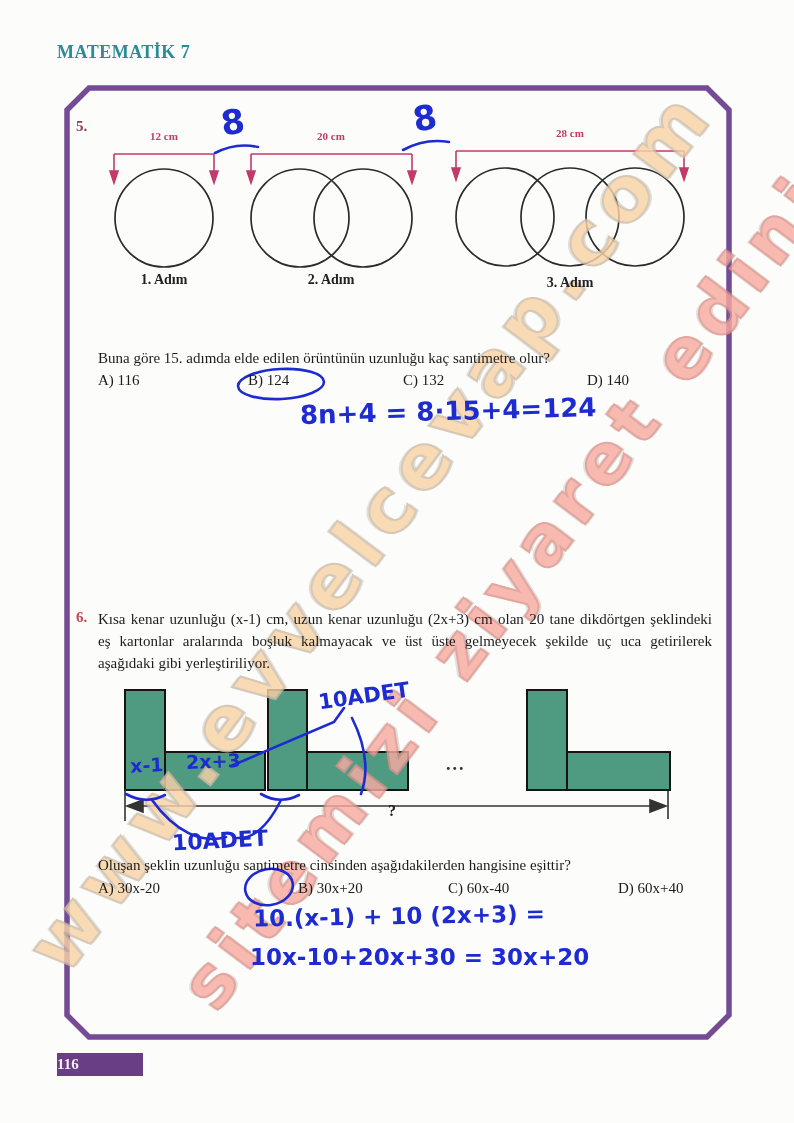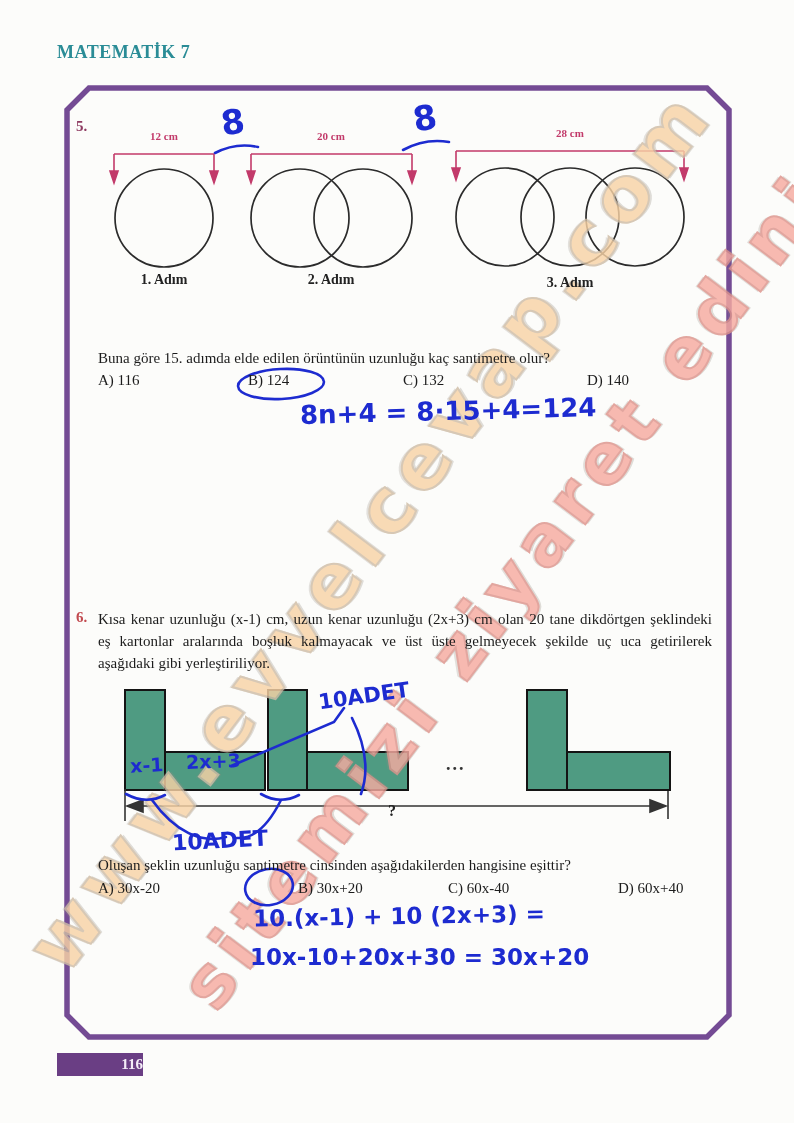--- a/index.html
+++ b/index.html
@@ -33,21 +33,21 @@
       letter-spacing:9px;transform-origin:center;opacity:.82;text-align:center;
       text-shadow:2px 2px 0 rgba(150,140,128,.35),-2px -2px 0 rgba(150,140,128,.3);}
   .wm1{left:-230px;top:485px;width:1200px;font-size:76px;color:#f8d3a6;
        -webkit-text-stroke:2px #cfbda6;transform:rotate(-53deg);}
   .wm2{left:-30px;top:530px;width:1100px;font-size:70px;color:#f6aba1;
        -webkit-text-stroke:2px #dd948c;transform:rotate(-53deg);}
   
   .dots{font-size:18px;letter-spacing:2px;font-weight:bold;color:#333;}
   .qmark{font-size:16px;font-weight:bold;color:#222;}
   .pagenum{left:57px;top:1053px;width:86px;height:23px;background:#6a3e84;color:#f4ecf7;
-           font-size:15px;font-weight:bold;text-align:right;line-height:23px;}
+           font-size:15px;font-weight:bold;text-align:left;line-height:23px;}
 </style>
 </head>
 <body>
 
 <div id="page">
 
   <svg id="print-svg" class="layer" viewBox="0 0 794 1123">
 
     <path d="M89,88 H707 L729,110 V1015 L707,1037 H89 L67,1015 V110 Z" fill="none" stroke="#744b94" stroke-width="5.5"></path>
 

